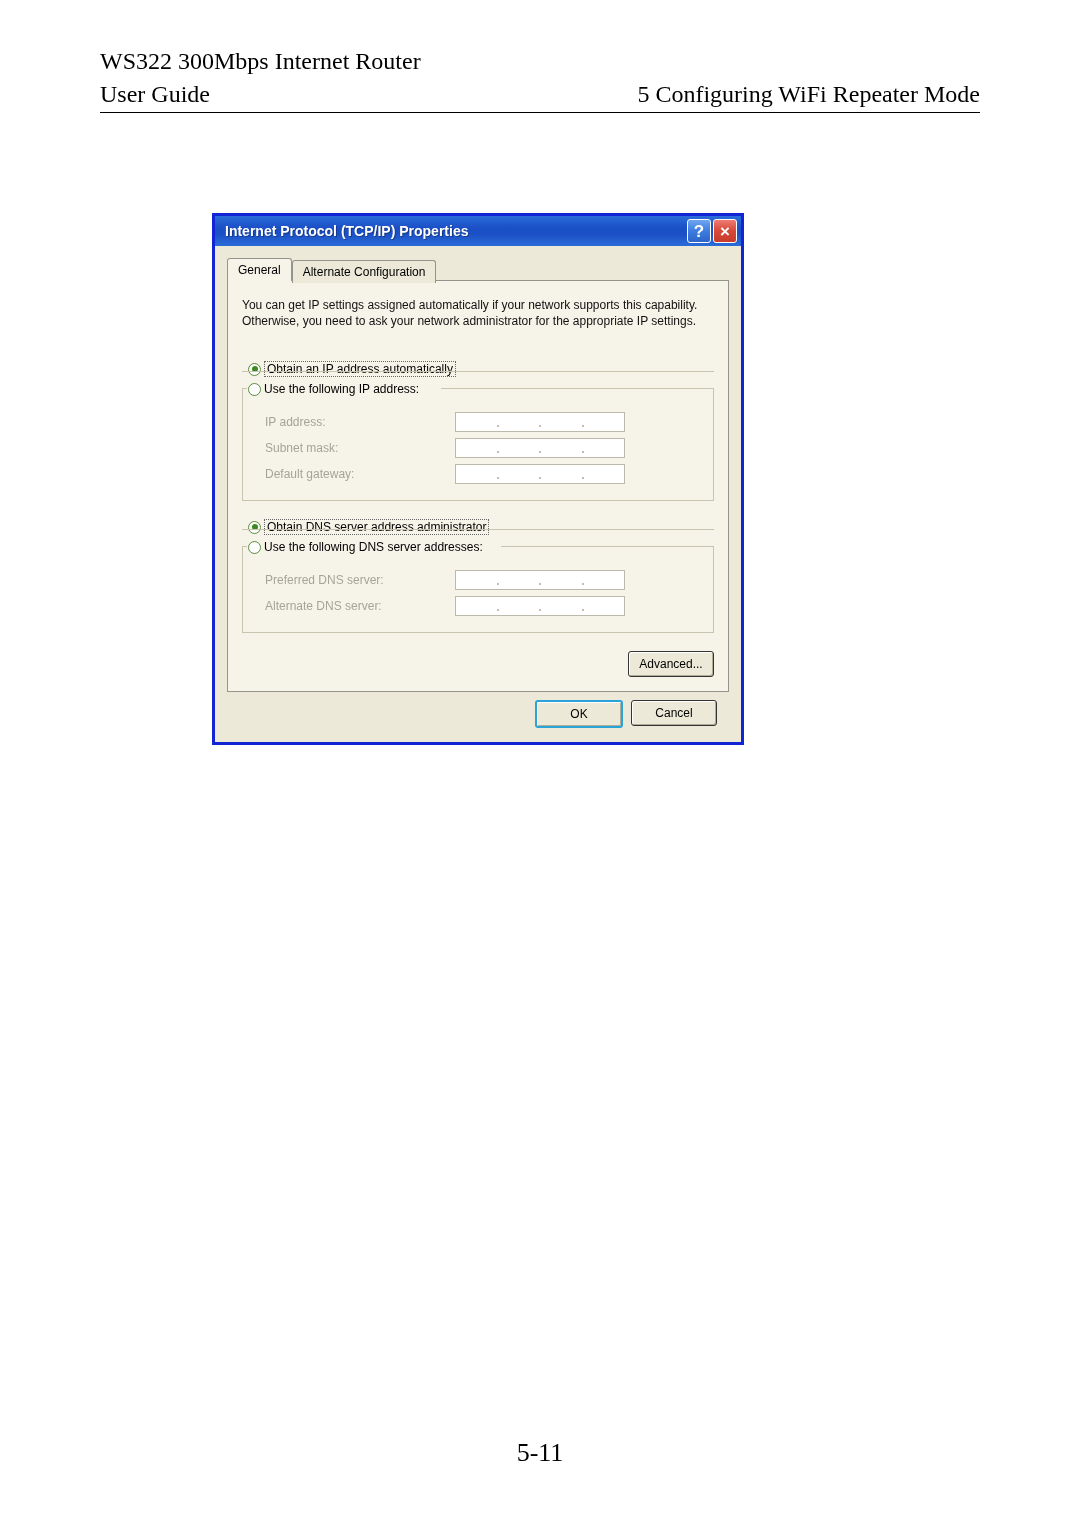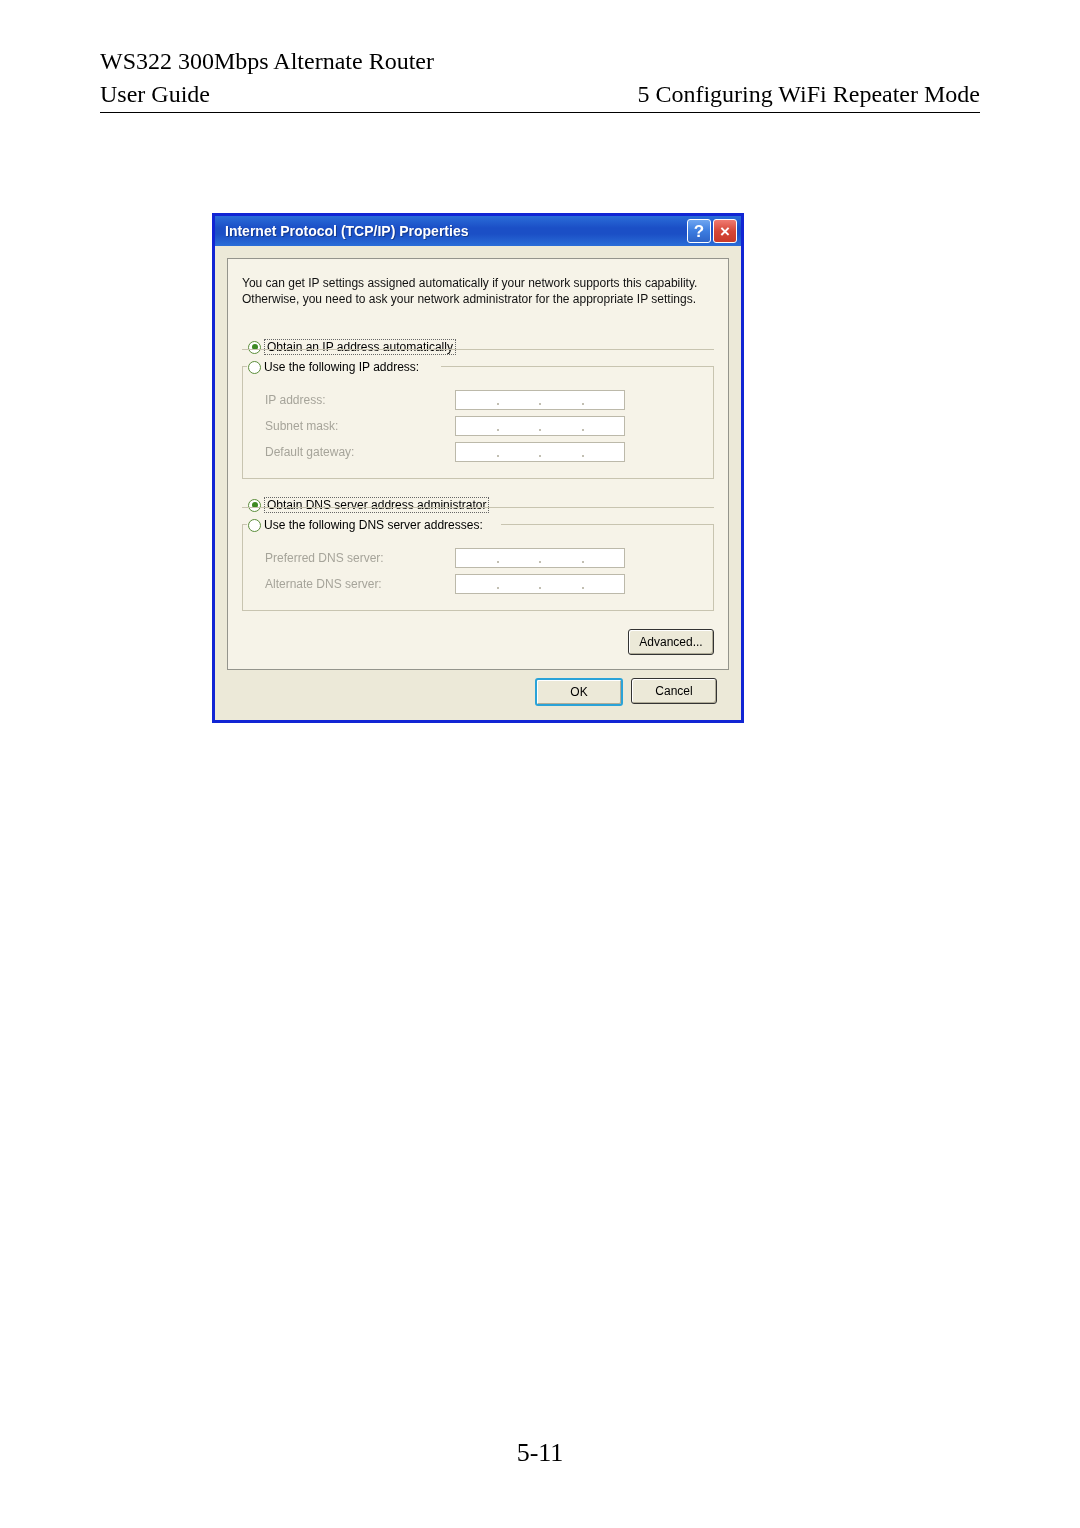--- a/index.html
+++ b/index.html
@@ -249,40 +249,44 @@
     justify-content: flex-end;
     gap: 8px;
     padding: 8px 12px 0 12px;
   }
 </style>
 </head>
 <body>
 
 <div class="page">
 
-  <div class="header-top">WS322 300Mbps Alternate Router</div>
+  <div class="header-top">WS322 300Mbps Internet Router</div>
   <div class="header-row">
     <div>User Guide</div>
     <div>5 Configuring WiFi Repeater Mode</div>
   </div>
 
   <div class="dialog-wrapper">
     <div class="titlebar">
       <div class="titlebar-text">Internet Protocol (TCP/IP) Properties</div>
       <div class="titlebar-buttons">
         <div class="title-btn help">
             <span>?</span>
           </div>
         <div class="title-btn">
             <span>×</span>
           </div>
       </div>
     </div>
 
     <div class="dialog-body">
+      <div class="tabs">
+        <div class="tab active">General</div>
+        <div class="tab inactive">Alternate Configuration</div>
+      </div>
 
       <div class="tab-panel">
         <div class="description">You can get IP settings assigned automatically if your network supports this capability. Otherwise, you need to ask your network administrator for the appropriate IP settings.</div>
 
         <div class="radio-group">
           <div class="radio-option selected" style="padding-left:6px;">
             <span class="radio"></span>
             <span class="radio-label-selected-box">Obtain an IP address automatically</span>
           </div>
           <div class="group-box one" style="padding:0;height:0;margin-bottom:10px;">

